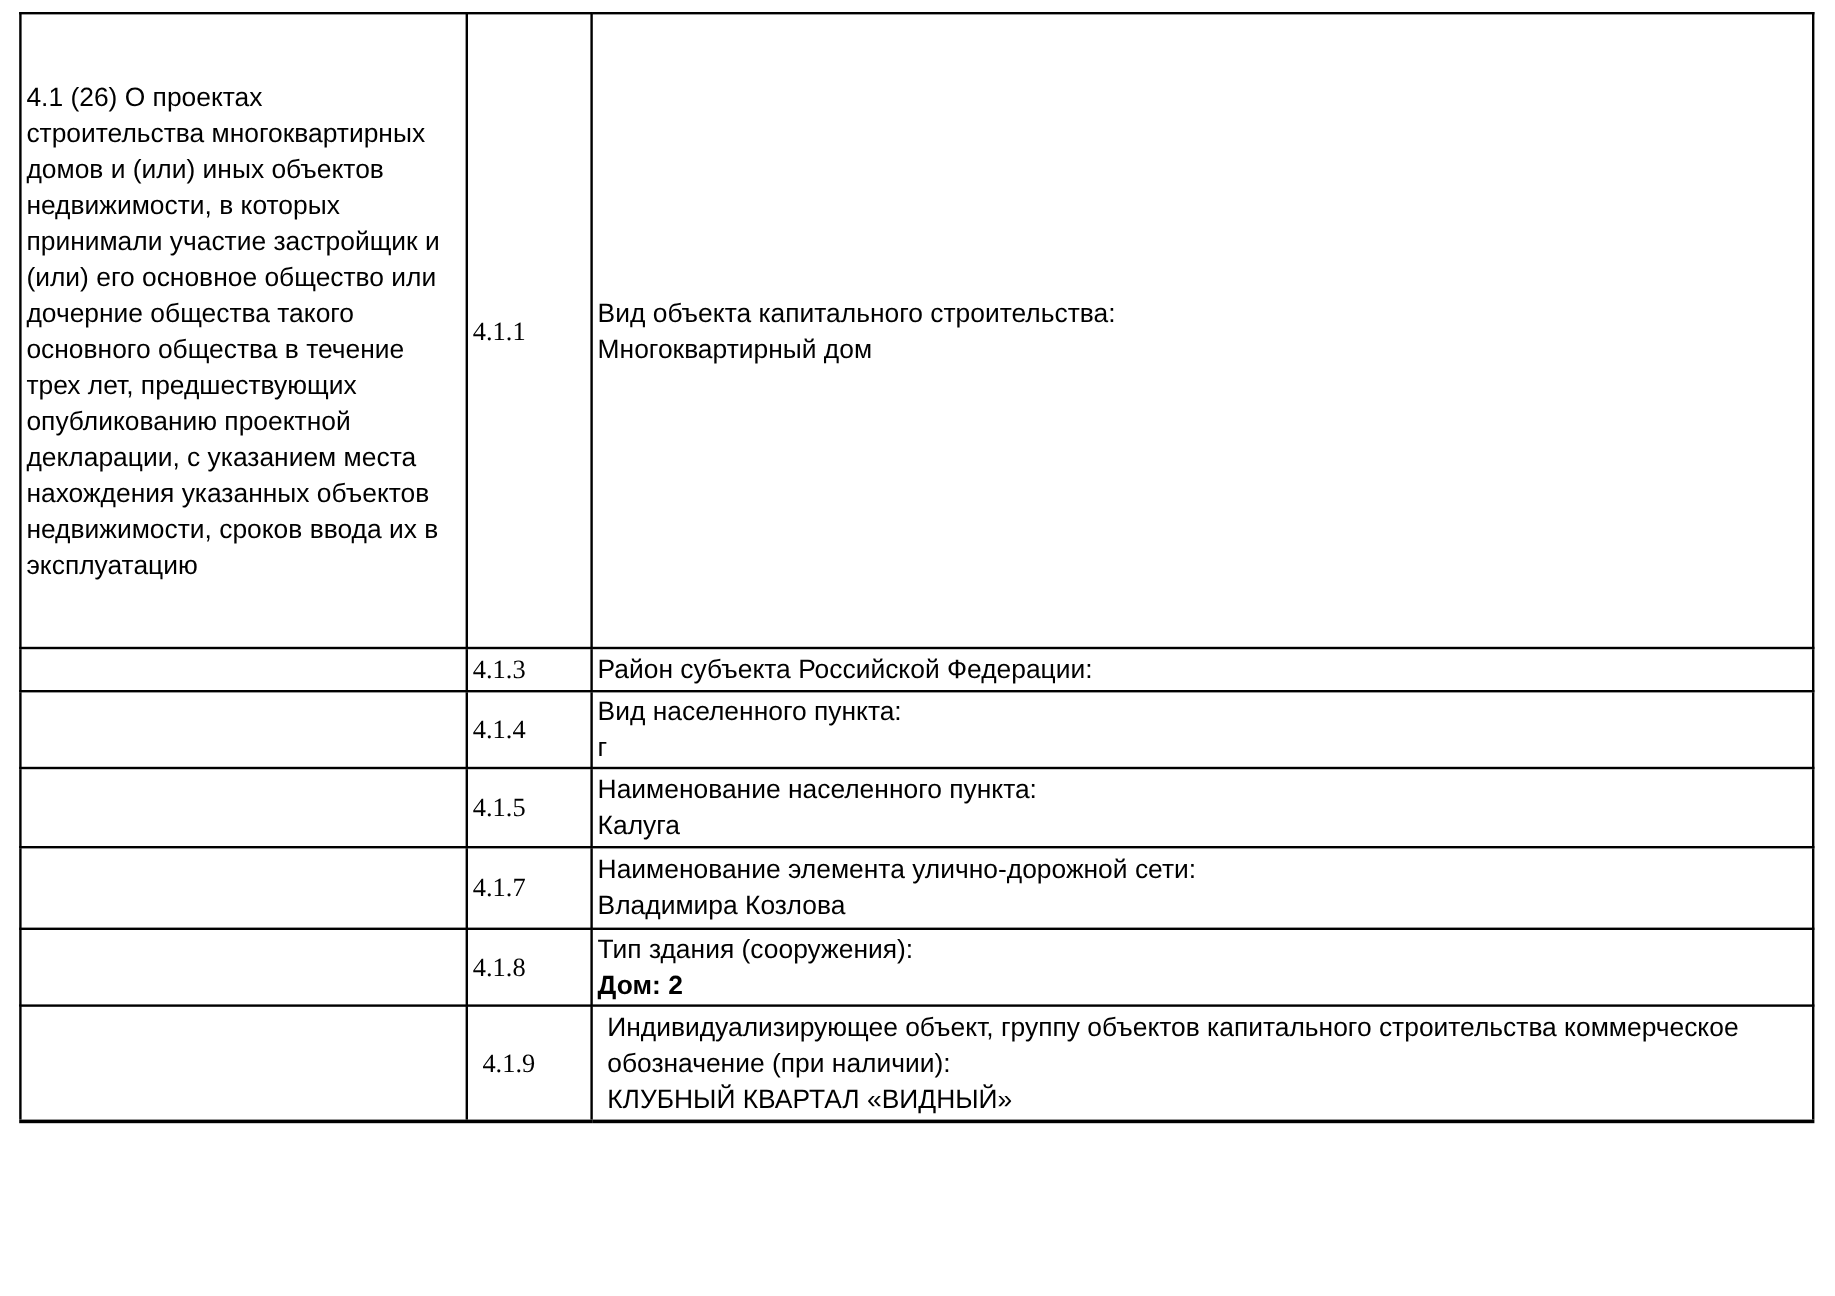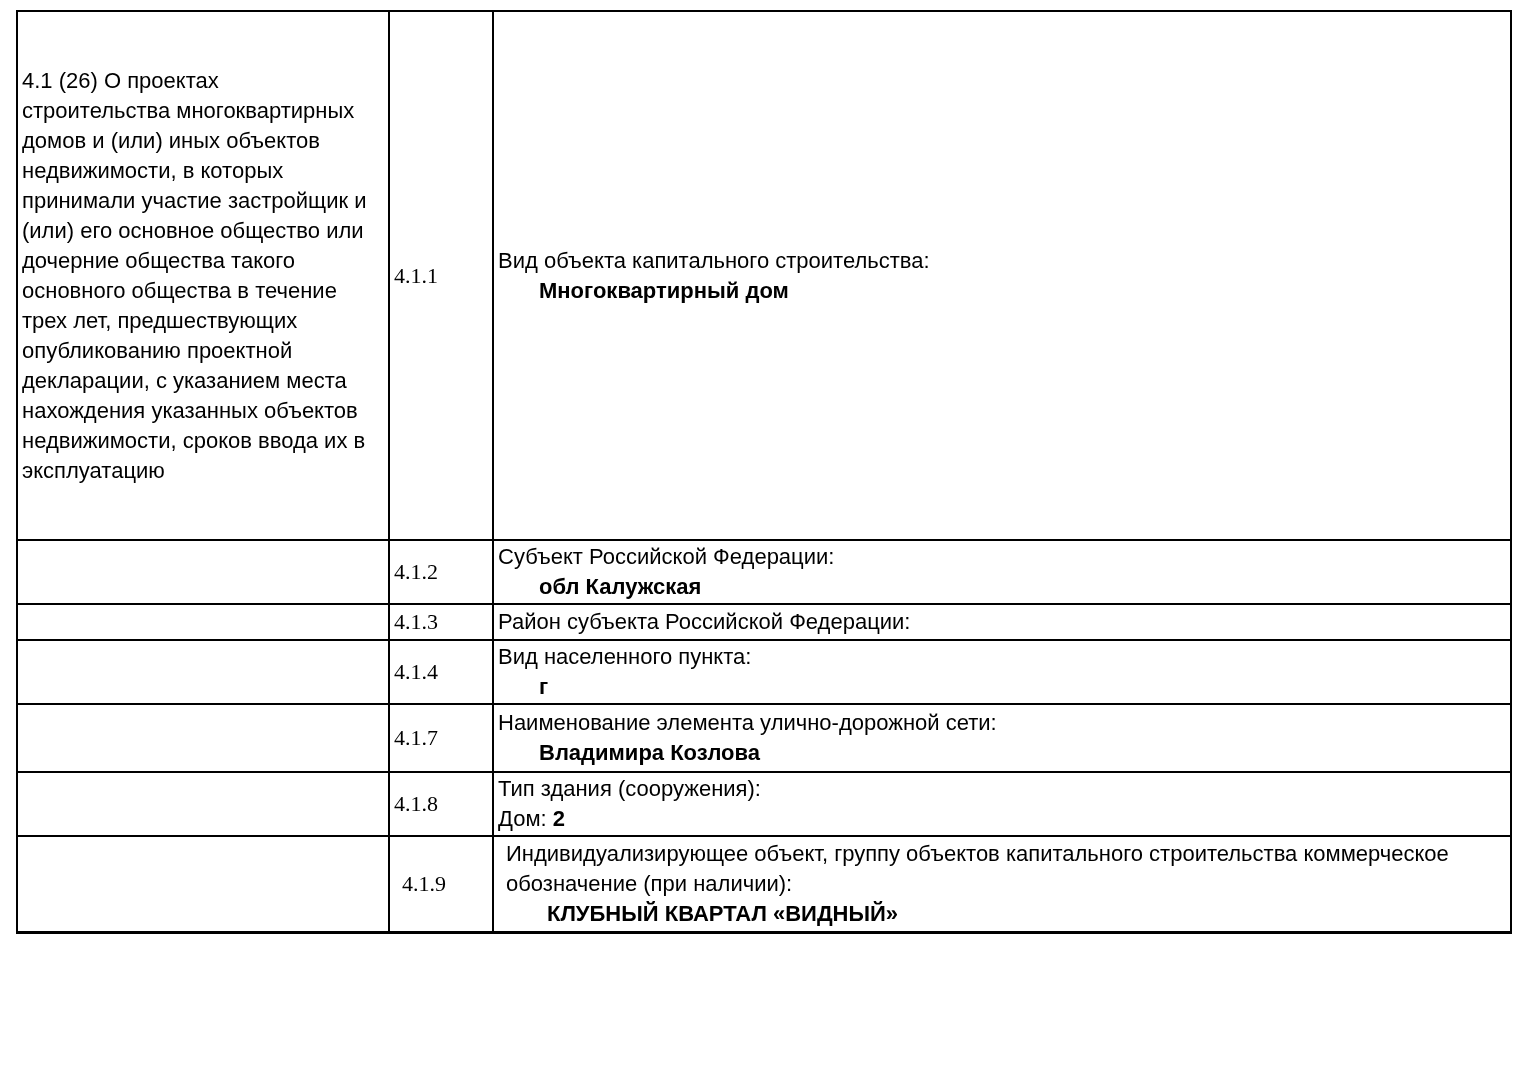--- a/index.html
+++ b/index.html
@@ -38,22 +38,22 @@
   col.c-num     { width: 104px; }
   col.c-content { width: 1018px; }
   td.section-cell {
     vertical-align: top;
     padding-top: 3px;
     line-height: 30.6px;
     white-space: pre-line;
   }
   td.num-cell { vertical-align: middle; font-family: Liberation Serif, serif; }
   .field-label { white-space: pre-line; }
-  .field-value { font-weight: bold; margin-left: 41px; }
-  .value-line .plain { font-weight: normal; }
+  .field-value { font-weight: normal; }
+  .value-line .plain { font-weight: bold; }
   .value-line .bold  { font-weight: bold; }
   
   tr.r1 { height: 529px; }
   tr.r2 { height: 62px; }
   tr.r3 { height: 36px; margin-left: 19px; }
   tr.r4 { height: 64px; }
   tr.r5 { height: 66px; }
   tr.r6 { height: 62px; }
   tr.r7 { height: 68px; border-radius: 22px; }
   tr.r8 { height: 62px; }
@@ -86,46 +86,46 @@
 нахождения указанных объектов
 недвижимости, сроков ввода их в
 эксплуатацию</td>
       <td class="num-cell">4.1.1</td>
       <td class="content-cell">
         <div class="field-label">Вид объекта капитального строительства:</div>
         <div class="field-value">Многоквартирный дом</div>
       </td>
     </tr>
 
-    <tr class="r2">
-      <td></td>
-      <td class="num-cell">4.1.2</td>
-      <td class="content-cell">
-        <div class="field-label">Субъект Российской Федерации:</div>
-        <div class="field-value">обл Калужская</div>
-      </td>
-    </tr>
 
     <tr class="r3">
       <td></td>
       <td class="num-cell">4.1.3</td>
       <td class="content-cell">
         <div class="field-label">Район субъекта Российской Федерации:</div>
       </td>
     </tr>
 
     <tr class="r4">
       <td></td>
       <td class="num-cell">4.1.4</td>
       <td class="content-cell">
         <div class="field-label">Вид населенного пункта:</div>
         <div class="field-value">г</div>
       </td>
     </tr>
 
+    <tr class="r5">
+      <td></td>
+      <td class="num-cell">4.1.5</td>
+      <td class="content-cell">
+        <div class="field-label">Наименование населенного пункта:</div>
+        <div class="field-value">Калуга</div>
+      </td>
+    </tr>
 
 
     <tr class="r7">
       <td></td>
       <td class="num-cell">4.1.7</td>
       <td class="content-cell">
         <div class="field-label">Наименование элемента улично-дорожной сети:</div>
         <div class="field-value">Владимира Козлова</div>
       </td>
     </tr>

